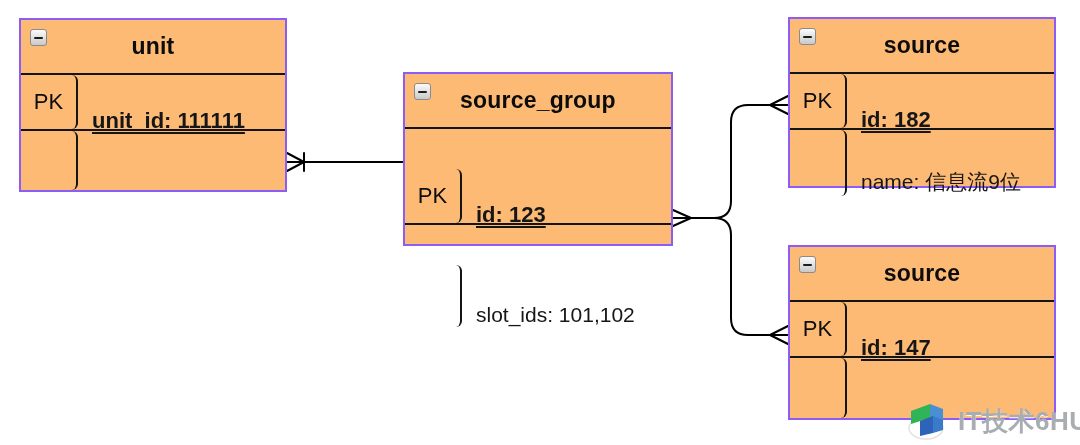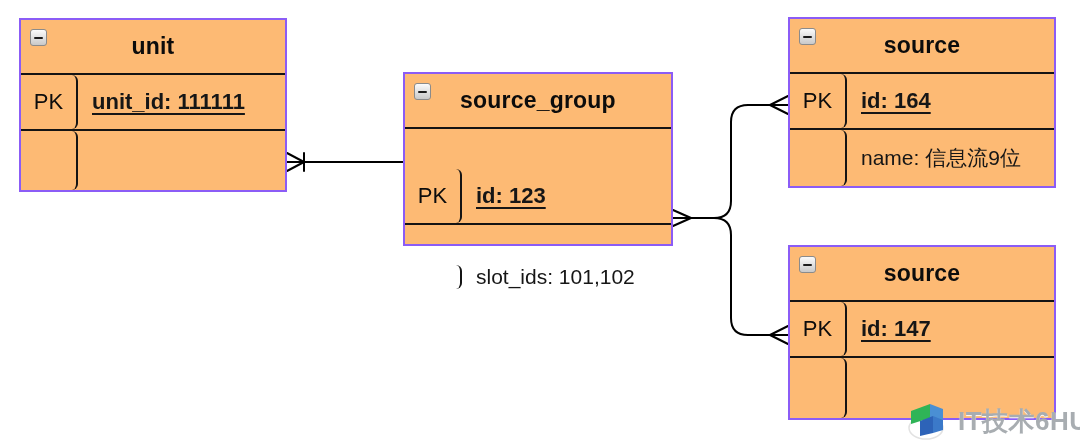--- a/index.html
+++ b/index.html
@@ -37,21 +37,21 @@
     display:flex;height:56px;flex:0 0 56px;border-bottom:2px solid #141414;box-sizing:border-box;
   }
   .t-row.last{flex:1 1 auto;height:auto;border-bottom:none;}
   .t-key{
     width:57px;flex:0 0 57px;border-right:2px solid #141414;box-sizing:border-box;
     display:flex;align-items:center;justify-content:center;
     font-size:22px;font-weight:normal;color:#0c0c0c;border-radius:6px;
   }
   .t-val{
     flex:1;display:flex;align-items:center;padding-left:14px;
-    font-size:21px;color:#161616;white-space:nowrap;
+    font-size:21px;color:#161616;white-space:nowrap;margin-top:38px;
   }
   .t-val.pk{
     font-weight:bold;font-size:22px;text-decoration:underline;
     text-decoration-thickness:2px;text-underline-offset:4px;
   }
 
   
   .watermark{position:absolute;left:908px;top:400px;display:flex;align-items:center;}
   .wm-logo{width:46px;height:42px;flex:0 0 46px;}
   .wm-text{
@@ -119,21 +119,21 @@
 
   <div class="table t-source1">
     <div class="t-header">
       <div class="collapse">
         <span class="minusbar"></span>
       </div>
       <span class="t-title">source</span>
     </div>
     <div class="t-row">
       <span class="t-key">PK</span>
-      <span class="t-val pk">id: 164</span>
+      <span class="t-val pk">id: 182</span>
     </div>
     <div class="t-row last">
       <span class="t-key"></span>
       <span class="t-val">name: 信息流9位</span>
     </div>
   </div>
 
   <div class="table t-source2">
     <div class="t-header">
       <div class="collapse">

